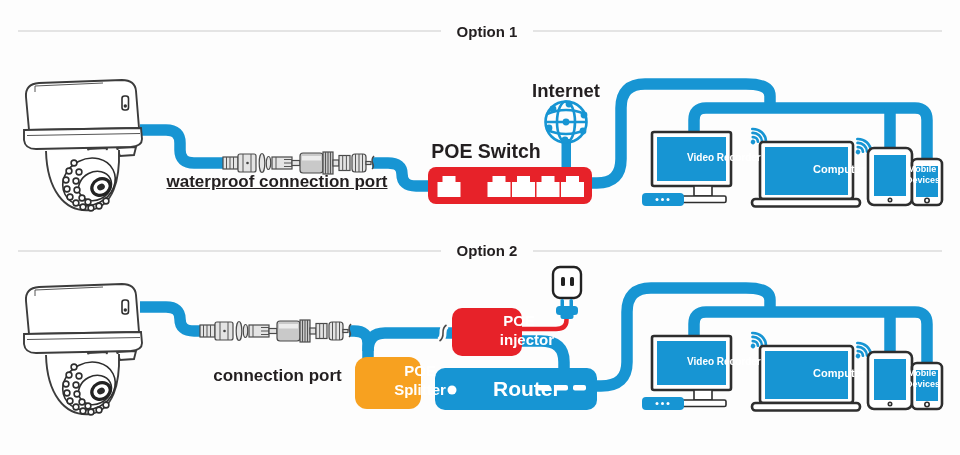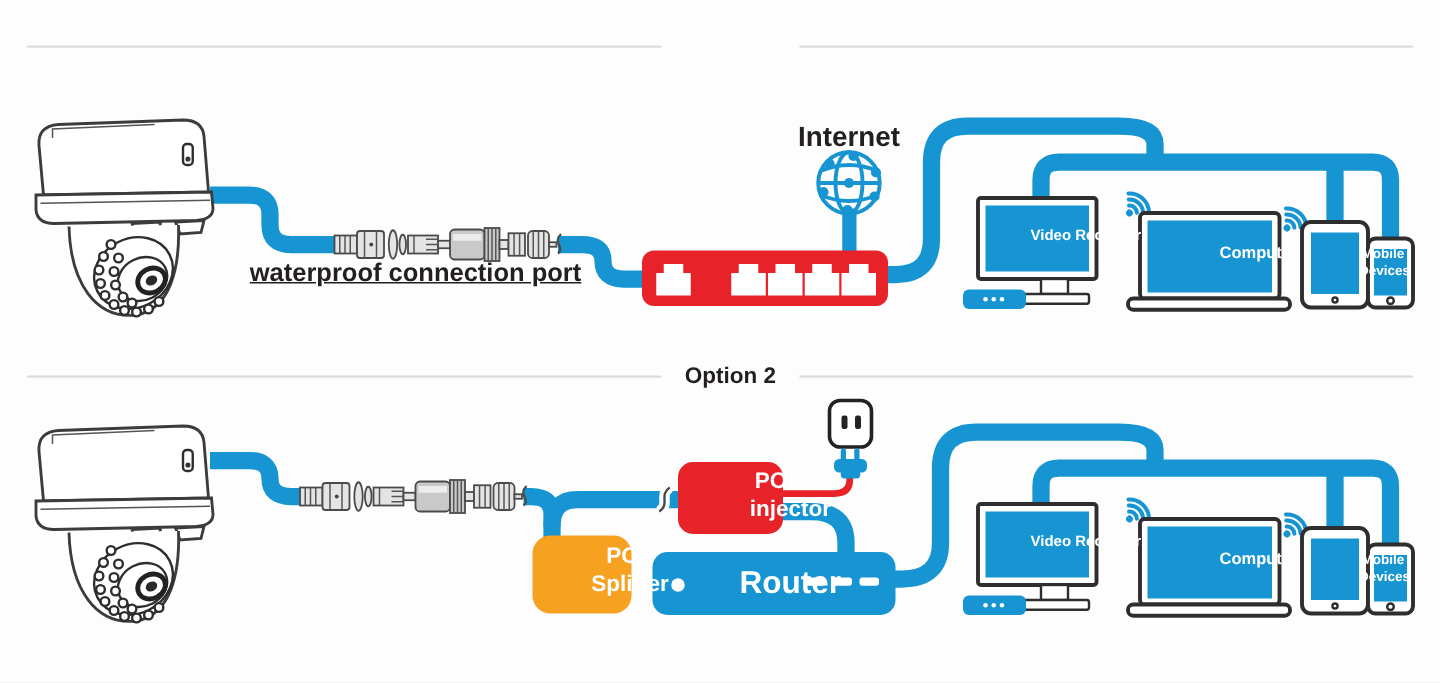--- a/index.html
+++ b/index.html
@@ -203,24 +203,27 @@
       <rect class="whitefill" x="555" y="385" width="13" height="5.5" rx="2"></rect>
       <rect class="whitefill" x="573" y="385" width="13" height="5.5" rx="2"></rect>
     </g>
 
     <use href="#camera" transform="translate(0,204)"></use>
     <use href="#connector" transform="translate(200,331)"></use>
     <use href="#devices-art" transform="translate(0,204)"></use>
   </g>
 </svg>
 
+<div class="lbl" style="left:427px;top:23px;width:120px;font-size:15px;">Option 1</div>
 <div class="lbl" style="left:506px;top:80px;width:120px;font-size:18.5px;">Internet</div>
+<div class="lbl" style="left:398px;top:140px;width:176px;font-size:19.5px;">POE Switch</div>
 <div class="lbl" style="left:166px;top:172px;width:222px;font-size:17px;text-decoration:underline;">waterproof connection port</div>
 
 <div class="lbl" style="left:427px;top:242px;width:120px;font-size:15px;">Option 2</div>
+<div class="lbl" style="left:200px;top:366px;width:155px;font-size:17px;">connection port</div>
 <div class="lbl white" style="left:355px;top:362px;width:66px;font-size:15px;">POE</div>
 <div class="lbl white" style="left:355px;top:381px;width:66px;font-size:15px;">Splitter</div>
 <div class="lbl white" style="left:452px;top:312px;width:70px;font-size:15px;">POE</div>
 <div class="lbl white" style="left:452px;top:331px;width:70px;font-size:15px;text-align:right;">injector</div>
 <div class="lbl white" style="left:461px;top:376px;width:90px;font-size:21px;text-align:left;">Router</div>
 
 <div class="lbl white" style="left:655px;top:152px;width:73px;font-size:10px;">Video Recorder</div>
 <div class="lbl white" style="left:767px;top:163px;width:80px;font-size:11px;">Computer</div>
 <div class="lbl white" style="left:874px;top:164px;width:32px;font-size:9px;">Mobile</div>
 <div class="lbl white" style="left:874px;top:175px;width:32px;font-size:9px;">Devices</div>

